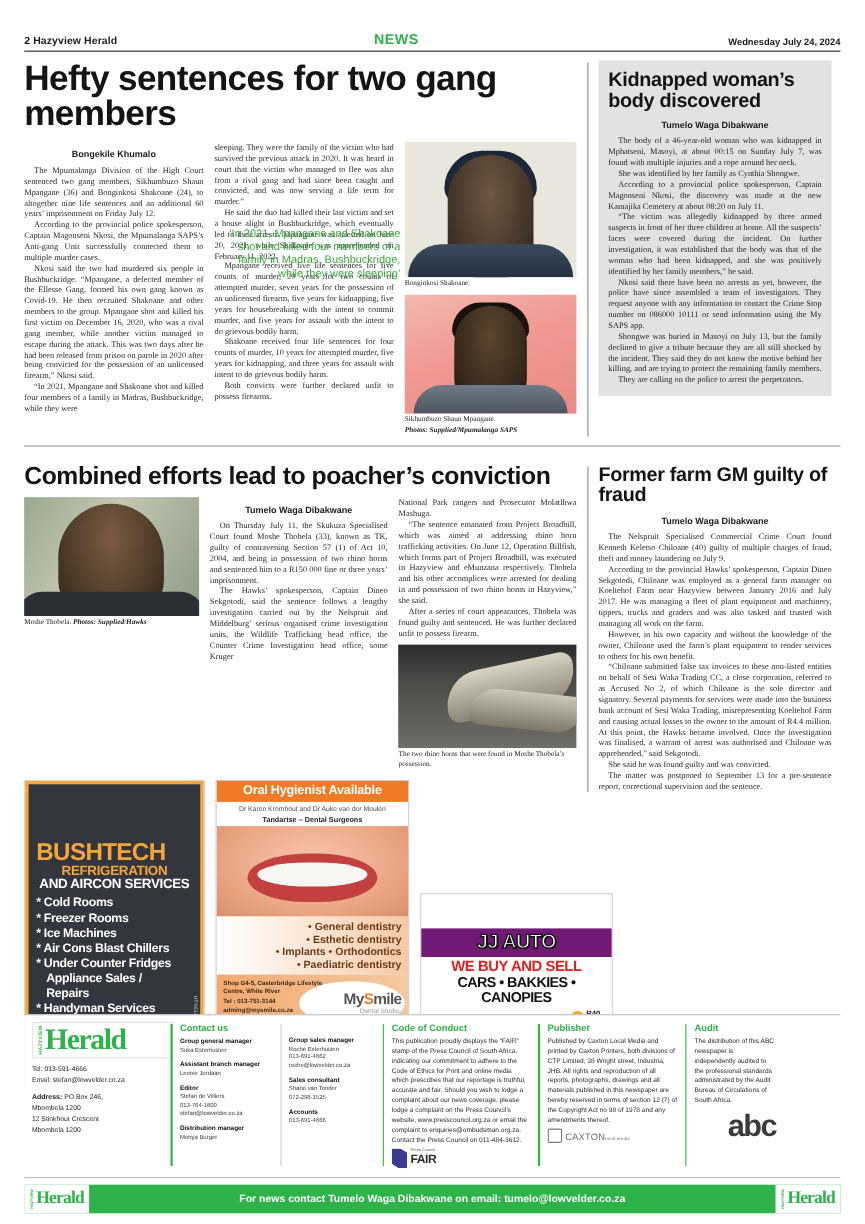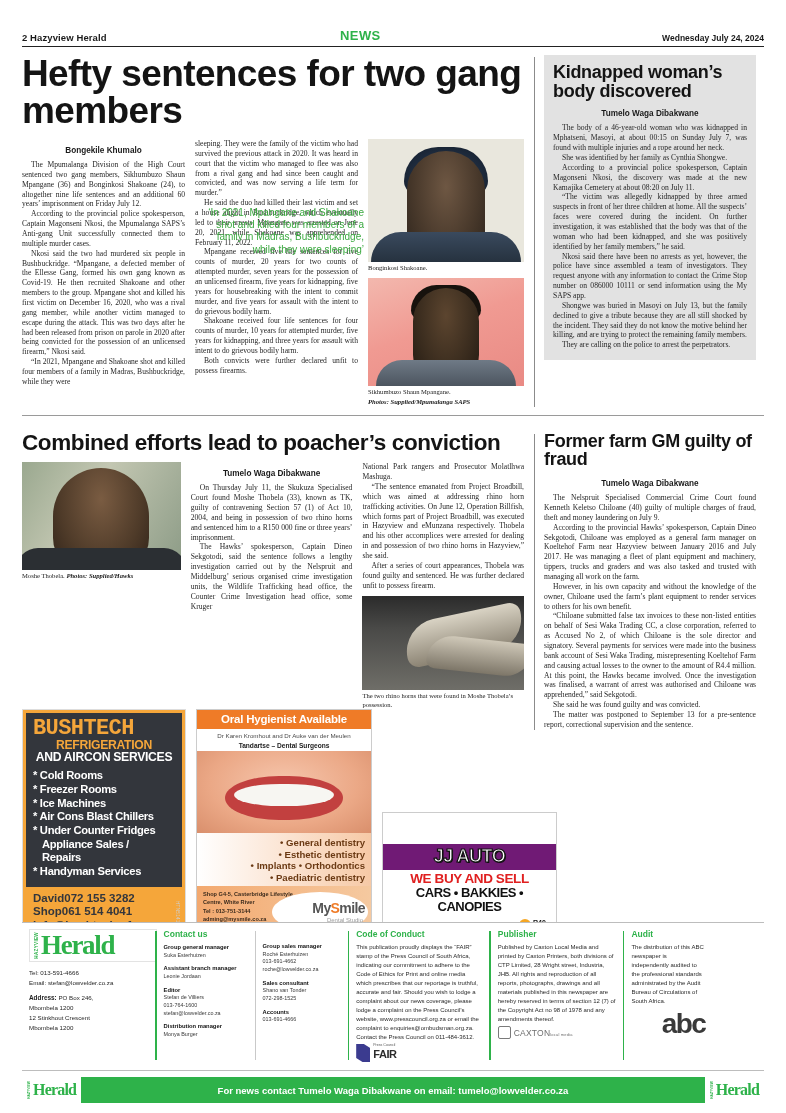--- a/index.html
+++ b/index.html
@@ -43,21 +43,21 @@
     color:#3aa93f; font-size:10px; font-weight:normal; line-height:1.22;
     text-align:right; padding: 2px 4px 2px 2px;
   }
 
   
   .sec-top { display:flex; gap:0; padding-top: 8px; }
   .col-main { width: 512px; padding-right:10px; }
   .vrule { width:1px; background:#8b8b8b; margin: 2px 9px 0 0; }
   .col-side { width: 212px; }
 
-  .h1 { font-size: 37px; }
+  .h1 { font-size: 32px; }
   .top-grid { display:flex; gap:10px; margin-top:10px; }
   .tg-col { width: 163px; }
   .tg-photos { width: 156px; }
 
   .photo { width:100%; display:block; background:#cdd3d6; }
 
   
   .ph-bongi { height: 123px; position:relative; overflow:hidden;
     background: linear-gradient(#e9e7dd 0%, #e9e7dd 100%); }
   .ph-bongi .head { position:absolute; left:50%; top:12px; transform:translateX(-50%);
@@ -111,21 +111,21 @@
   .ph-horns .h2h { position:absolute; left:40%; top:45%; width:104px; height:34px;
      border-radius:50px 16px 50px 16px; transform:rotate(6deg);
      background: linear-gradient(180deg,#cfc8b8,#7d7668); }
 
   
   .ads { display:flex; gap:10px; margin-top:9px; }
   .ad-bush { width:164px; background:#f5a63a; border:1px solid #ddd; position:relative;
              padding:3px; }
   .bush-inner { background:#33363c; padding:6px 7px 8px; }
   .bush-t1 { color:#f5a63a; font-size:22px; font-weight:bold; letter-spacing:-0.6px;
-             line-height:.92; font-family:Liberation Mono, monospace; }
+             line-height:.92; font-family:Liberation Sans, sans-serif;margin-top:46px; }
   .bush-t2 { color:#f5a63a; font-size:12.2px; font-weight:bold; line-height:1.0;
              letter-spacing:-0.3px; text-align:center;}
   .bush-t3 { color:#ffffff; font-size:12.2px; font-weight:bold; line-height:1.05;
              letter-spacing:-0.3px; text-align:center; }
   .bush-li { color:#ffffff; font-size:11.2px; font-weight:bold; line-height:1.22;
              letter-spacing:-0.3px; margin-top:5px; }
   .bush-li div { white-space:nowrap; }
   .bush-foot { padding:5px 7px 6px; color:#33363c; font-weight:bold; font-size:11.5px;
                line-height:1.2; }
   .bush-foot .row { display:flex; }

